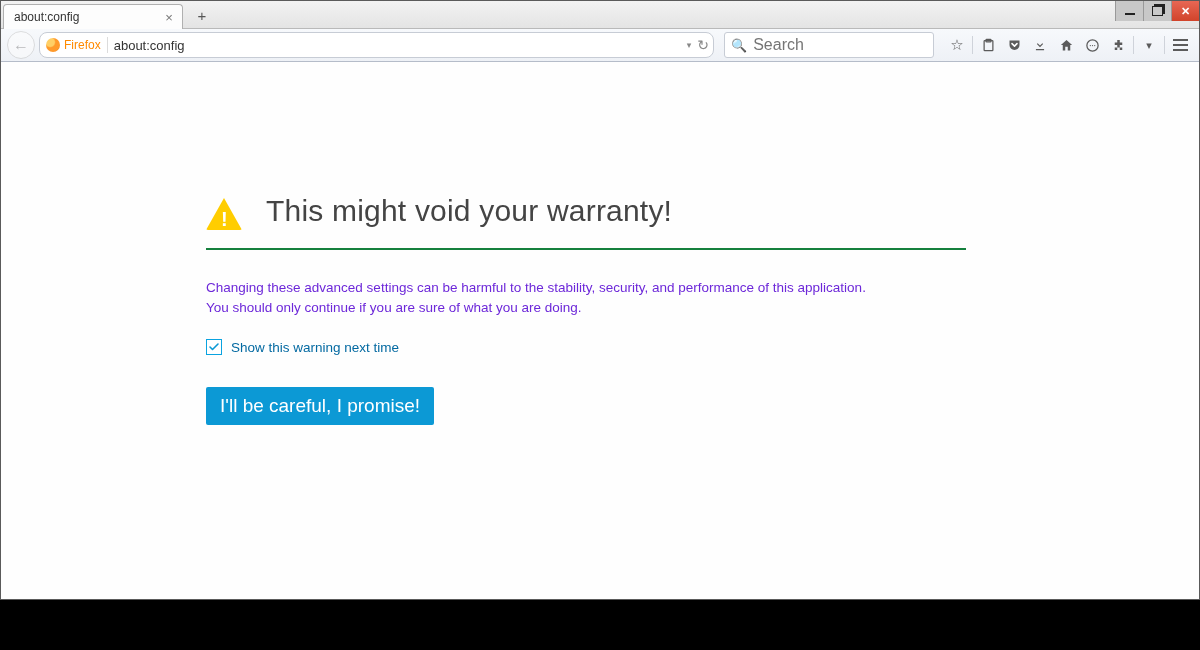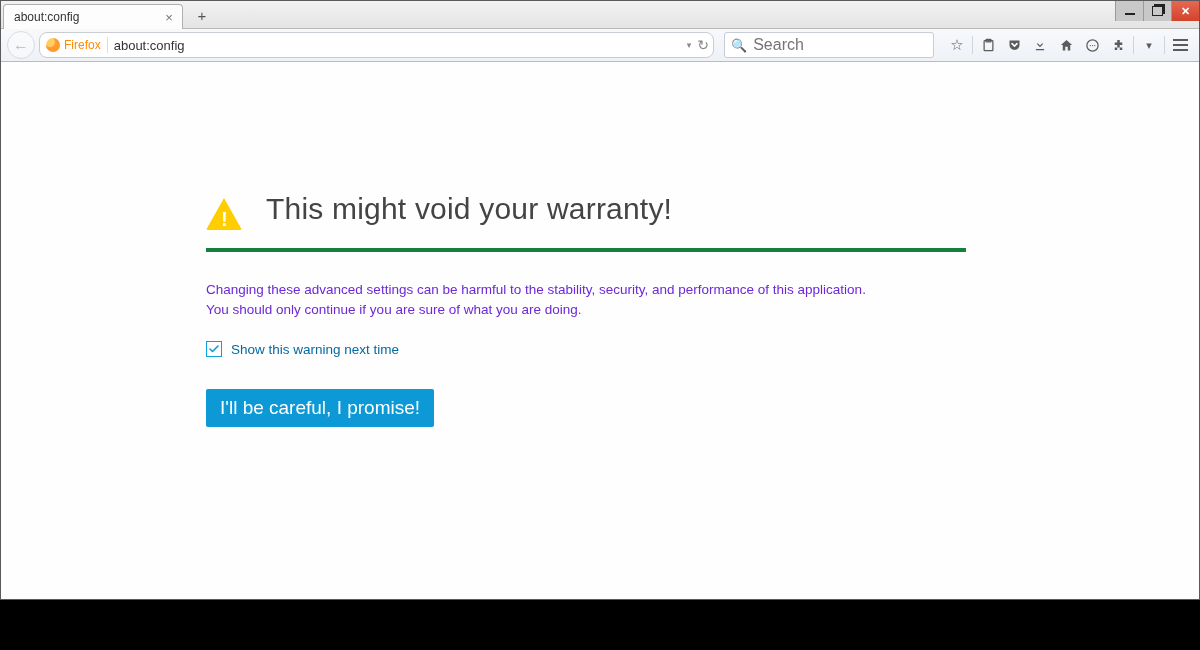--- a/index.html
+++ b/index.html
@@ -110,22 +110,22 @@
   
   .content{
     flex:1; background:#fefefe; overflow:auto;
     display:flex;
   }
   .warnbox{
     margin: 130px auto 0 205px;
     width: 760px;
   }
   .warnhead{
-    display:flex;align-items:flex-start;gap:24px;
-    border-bottom:4px solid #15803d; padding-bottom:18px;
+    display:flex;align-items:center;gap:24px;
+    border-bottom:2px solid #15803d; padding-bottom:18px;
   }
   .tri{
     width:0;height:0;margin-top:6px;
     border-left:18px solid transparent;
     border-right:18px solid transparent;
     border-bottom:32px solid #ffcd00;
     position:relative; border-radius:2px;
   }
   .tri::after{
     content:"!"; position:absolute; left:-3px; top:10px;

